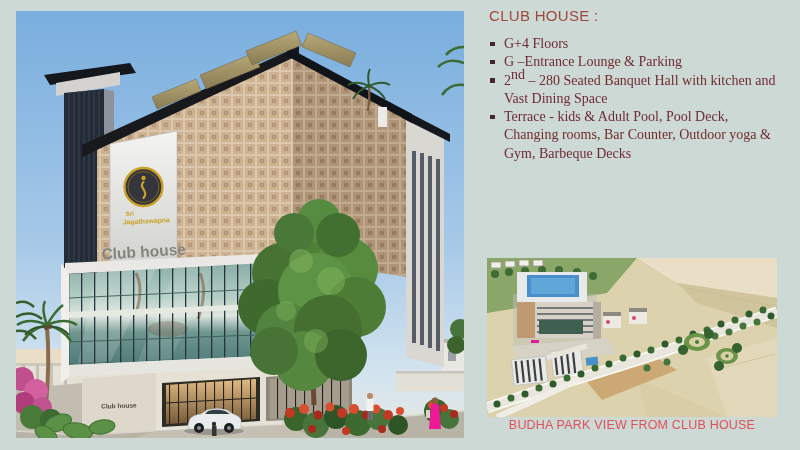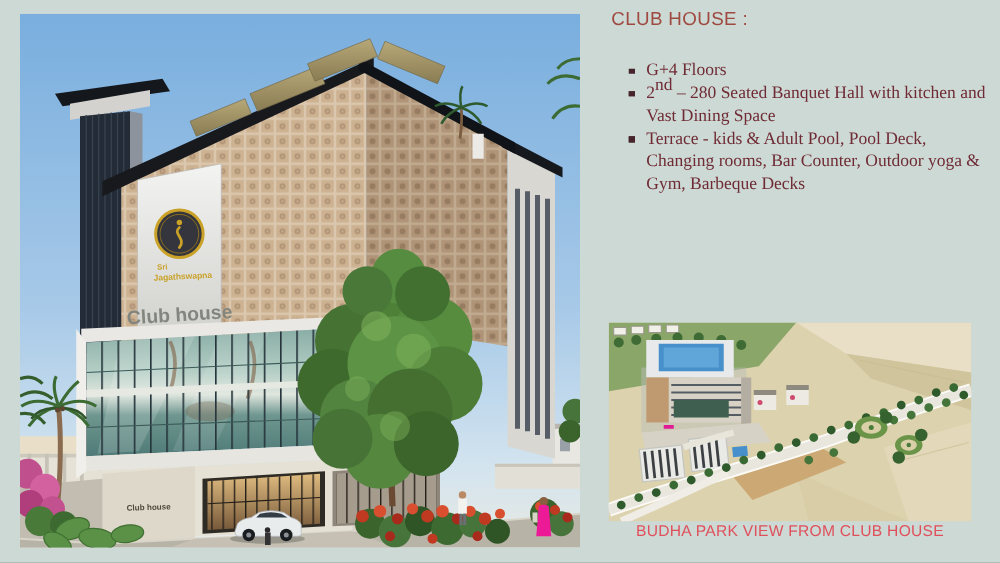--- a/index.html
+++ b/index.html
@@ -2,21 +2,21 @@
 <html><head>
 <meta charset="utf-8">
 <style>
   html,body{margin:0;padding:0;background:#9aa8a2;}
   .slide{position:relative;width:800px;height:450px;background:#cdd9d4;overflow:hidden;
          font-family:"Liberation Sans",sans-serif;}
   .render-main{position:absolute;left:16px;top:11px;width:448px;height:427px;margin:0;}
   .render-main svg,.render-aerial svg{display:block;width:100%;height:100%;}
   .slide-title{position:absolute;left:489px;top:7px;margin:0;font-size:15px;font-weight:normal;
          letter-spacing:.3px;color:#9e4a40;}
-  .feature-list{position:absolute;left:489px;top:35px;width:292px;margin:13px;padding:0;list-style:none;
+  .feature-list{position:absolute;left:489px;top:35px;width:292px;margin:0;padding:0;list-style:none;
          font-family:"Liberation Serif",serif;font-size:14px;line-height:18.3px;color:#6f2b35;}
   .feature-list li{position:relative;padding-left:15px;}
   .blt{position:absolute;left:1px;top:6.5px;width:4.5px;height:4.5px;background:#46242b;}
   .feature-list sup{font-size:14px;line-height:0;}
   .render-aerial{position:absolute;left:487px;top:258px;width:290px;height:159px;margin:0;}
   .caption{position:absolute;left:487px;top:418px;width:290px;text-align:center;
          font-size:12.5px;font-weight:400;letter-spacing:.2px;color:#e0505c;}
   .page-number{position:absolute;left:763px;top:421px;font-size:13.5px;color:#3f3f3f;margin-left:44px;}
 </style>
 </head>
@@ -335,21 +335,21 @@
         <circle cx="444" cy="318" r="10" fill="#47743a"></circle>
           <circle cx="440" cy="334" r="9" fill="#3a642c"></circle>
       </g>
     </svg>
   </figure>
 
   <h1 class="slide-title">CLUB HOUSE :</h1>
 
   <ul class="feature-list">
     <li><span class="blt"></span><span><span></span><sup></sup><span>G+4 Floors</span></span></li>
-    <li><span class="blt"></span></li>
+    <li><span class="blt"></span><span><span></span><sup></sup><span>G –Entrance Lounge &amp; Parking</span></span></li>
     <li><span class="blt"></span><span><span>2</span><sup>nd</sup><span> – 280 Seated Banquet Hall with kitchen and Vast Dining Space</span></span></li>
     <li><span class="blt"></span></li>
     <li><span class="blt"></span><span><span></span><sup></sup><span>Terrace - kids &amp; Adult Pool, Pool Deck, Changing rooms, Bar Counter, Outdoor yoga &amp; Gym, Barbeque Decks</span></span></li>
   </ul>
 
   <figure class="render-aerial">
     <svg viewBox="0 0 290 159" preserveAspectRatio="none">
       <rect width="290" height="159" fill="#dcd2ae"></rect>
       <g>
         <polygon points="150,0 290,0 290,40 190,25" fill="#e8dfc6"></polygon>

